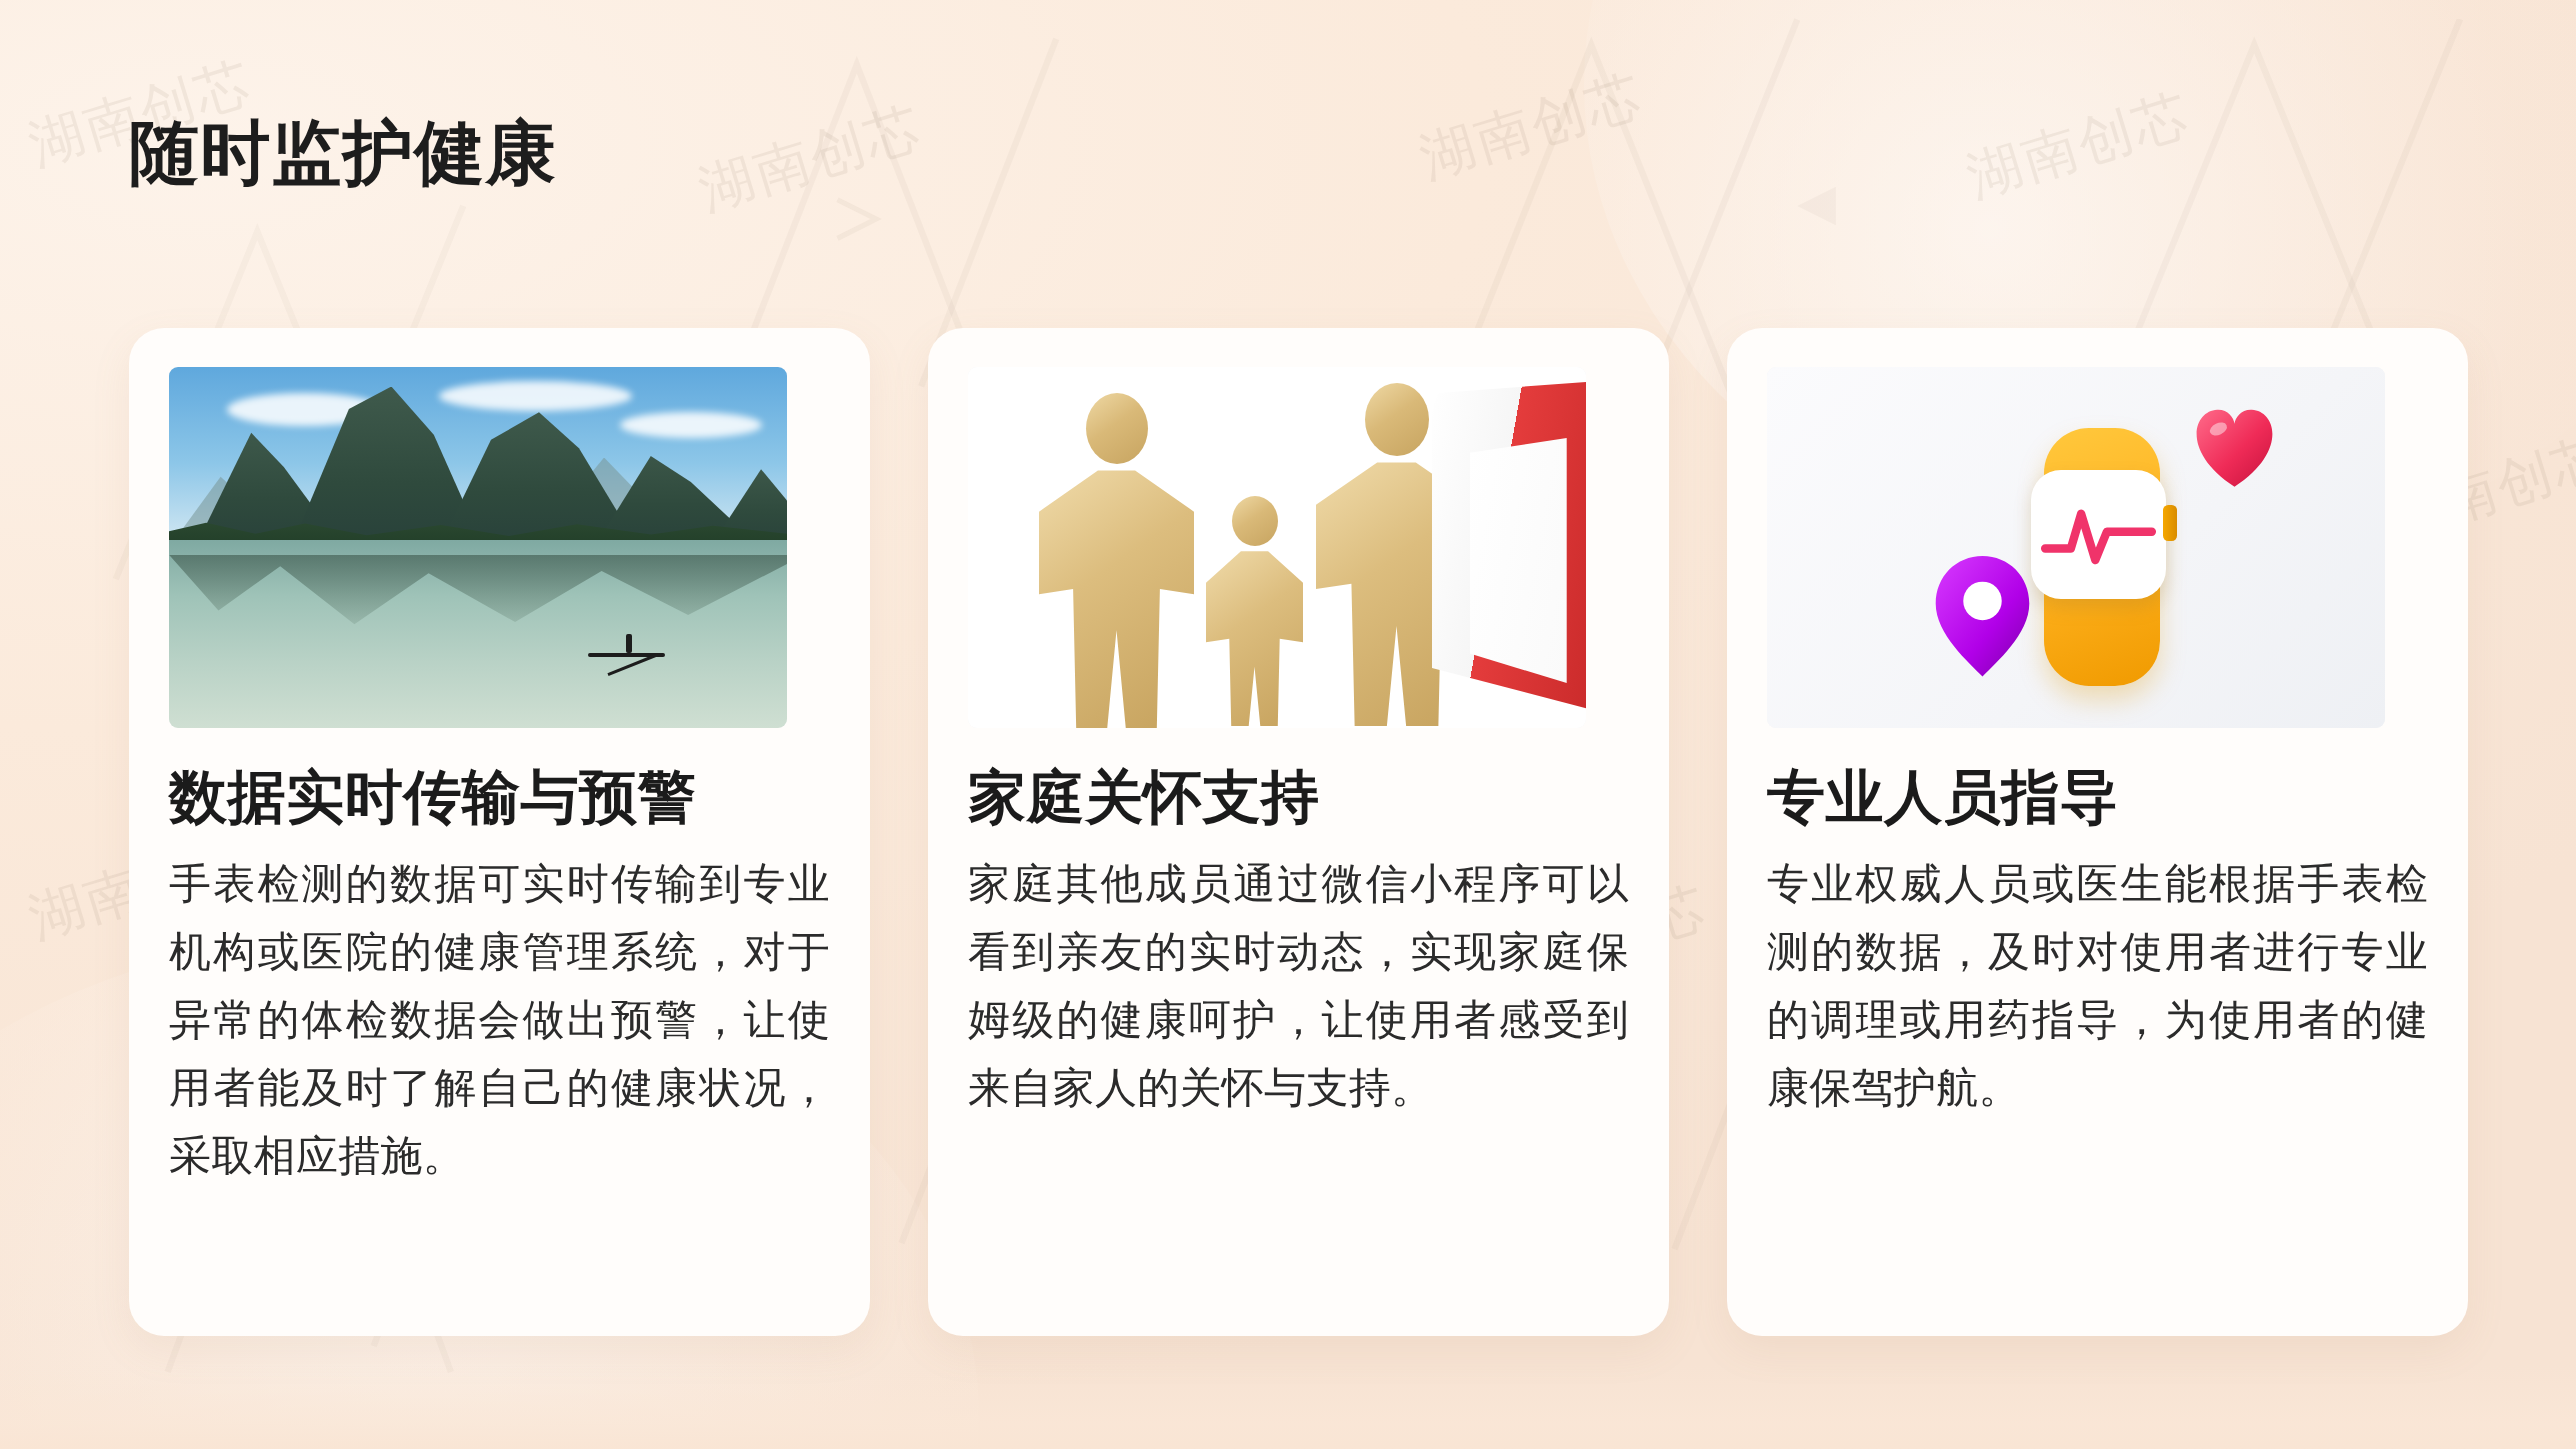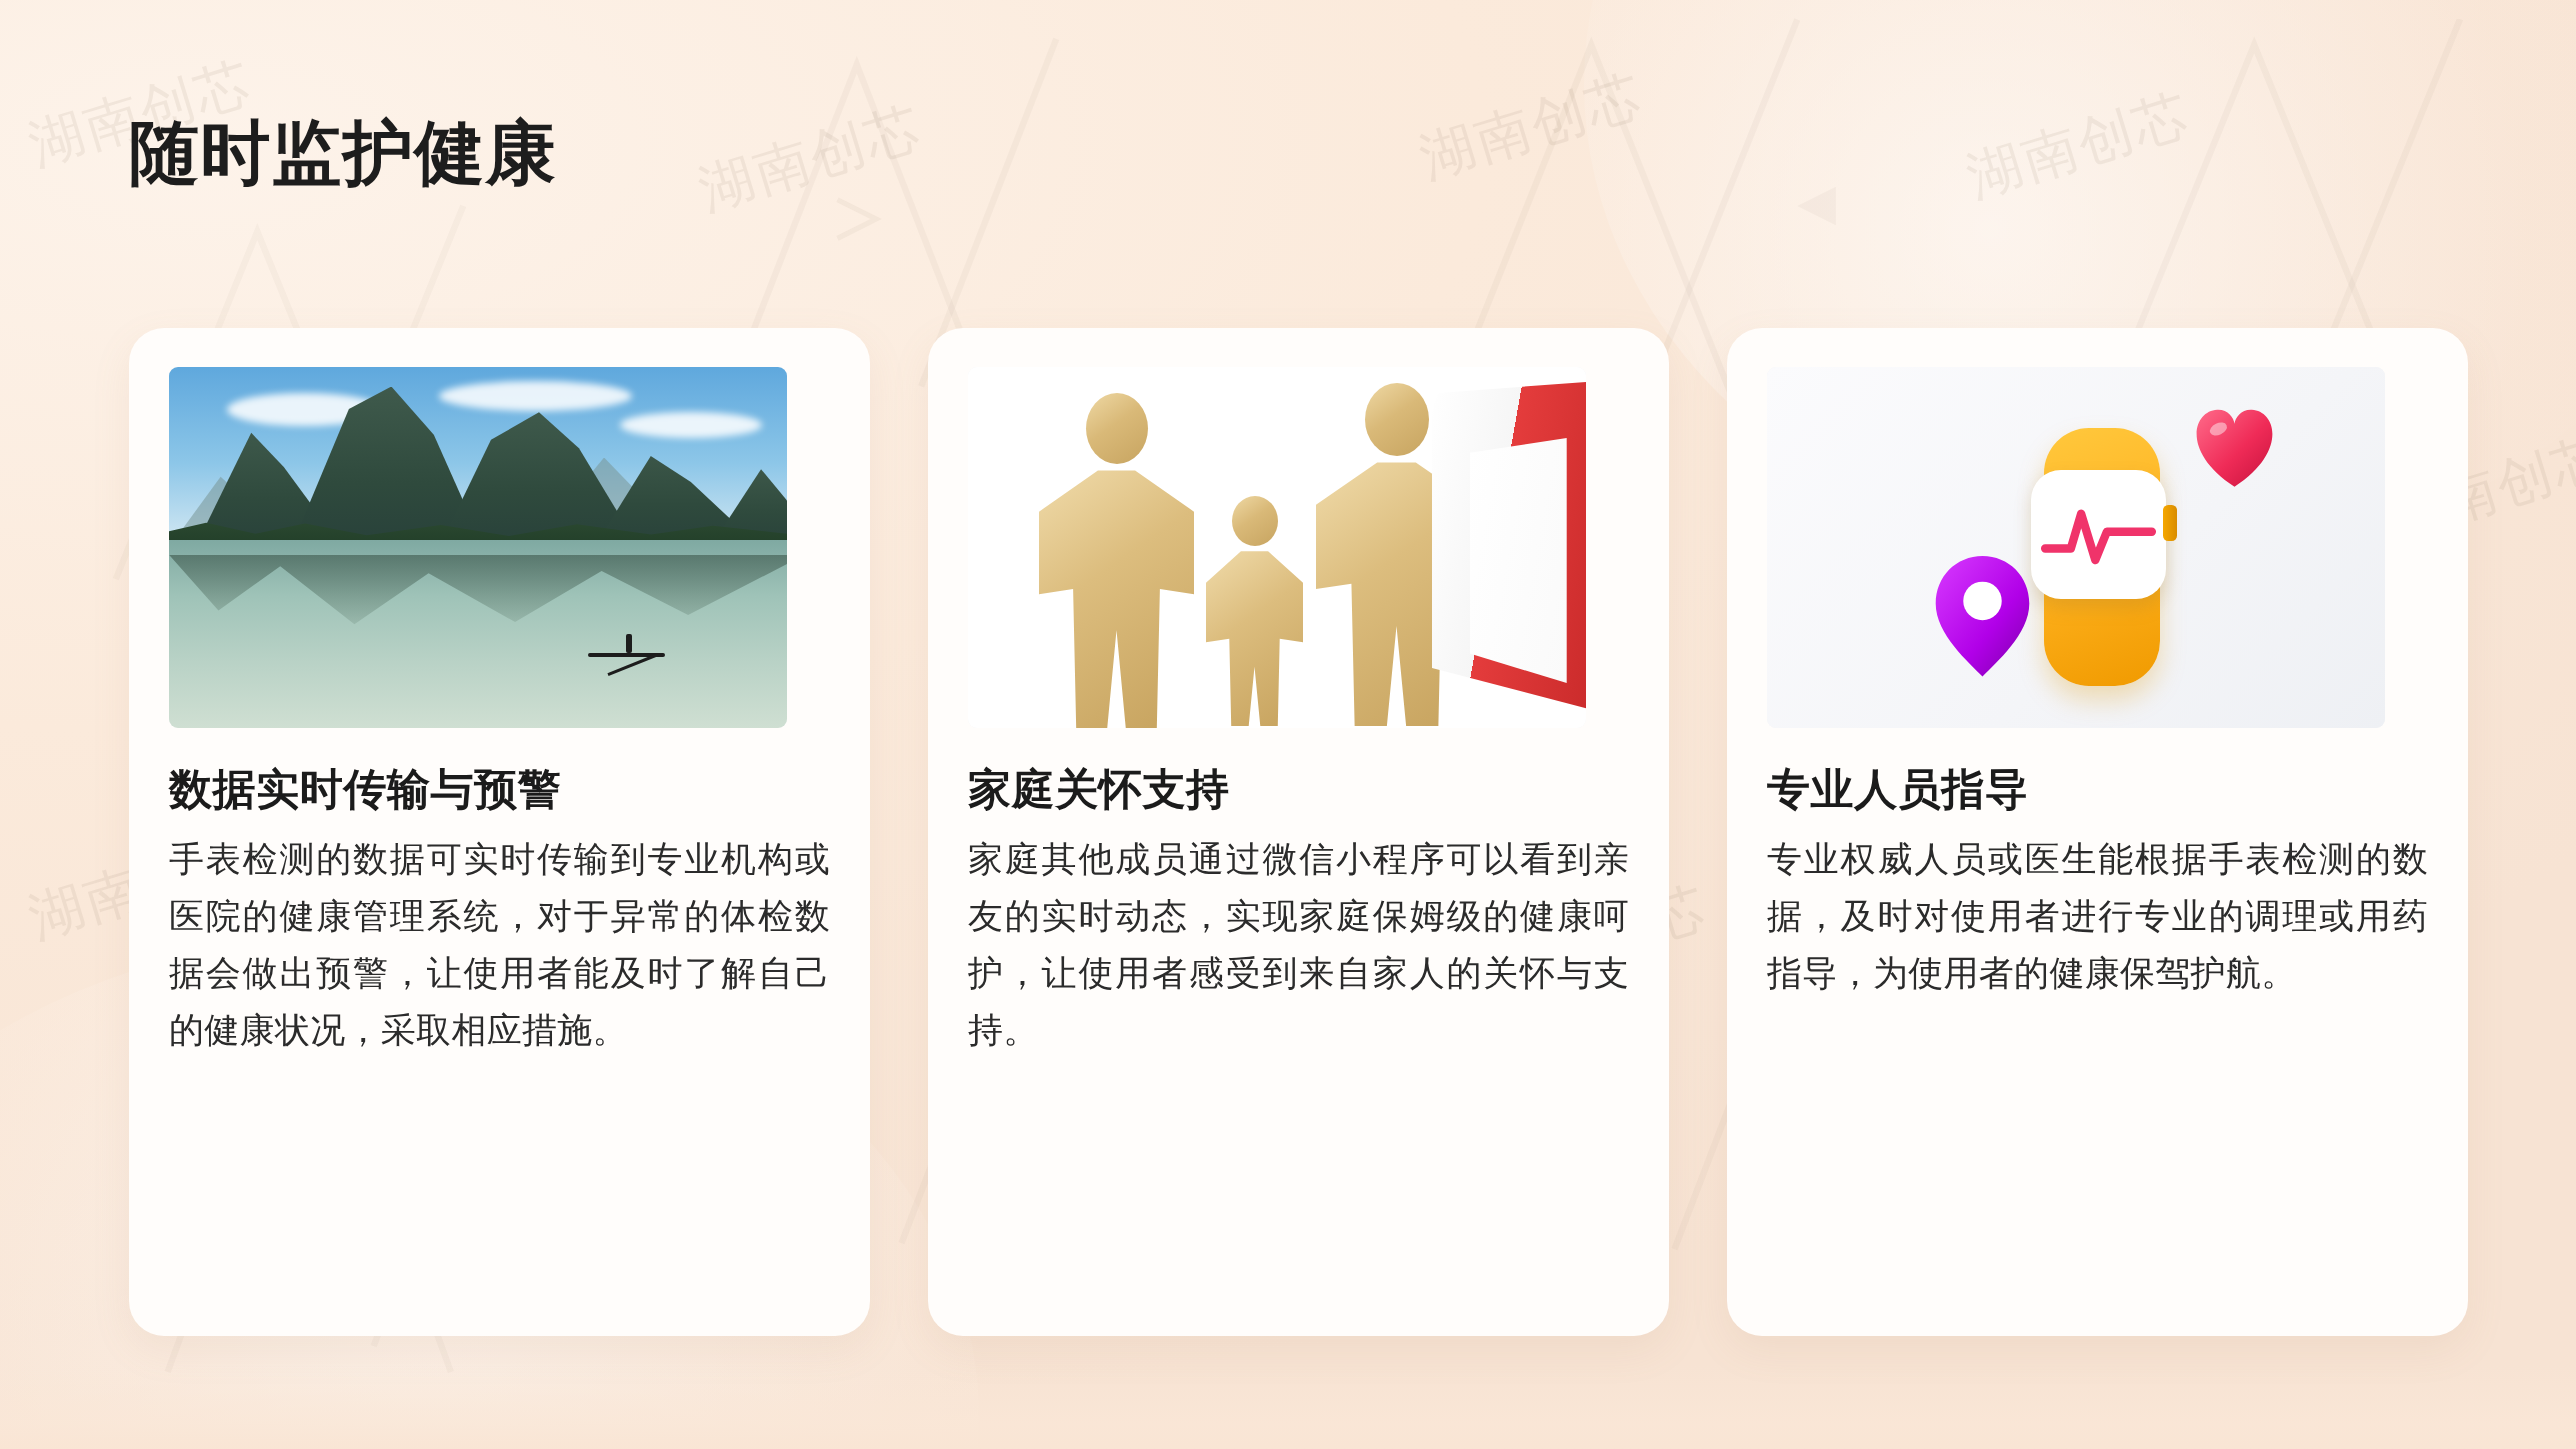--- a/index.html
+++ b/index.html
@@ -108,29 +108,29 @@
     width: 618px;
     height: 361px;
     border-radius: 9px;
     overflow: hidden;
     position: relative;
     background: #f3f4f6;
   }
   .card-title {
     margin-top: 37px;
     font-family: "Liberation Serif", serif;
-    font-size: 43px;
+    font-size: 58px;
     line-height: 1.15;
     color: #1b1b1b;
     letter-spacing: 0.6px;
   }
   .card-body {
     margin-top: 18px;
     font-family: "Liberation Serif", serif;
-    font-size: 35px;
+    font-size: 42px;
     line-height: 1.62;
     color: #2b2b2b;
     letter-spacing: 0.3px;
     text-align: justify;
   }
 
   
   .scene-landscape { position: absolute; inset: 0; }
   .ls-sky {
     position: absolute; left: 0; right: 0; top: 0; height: 48%;

